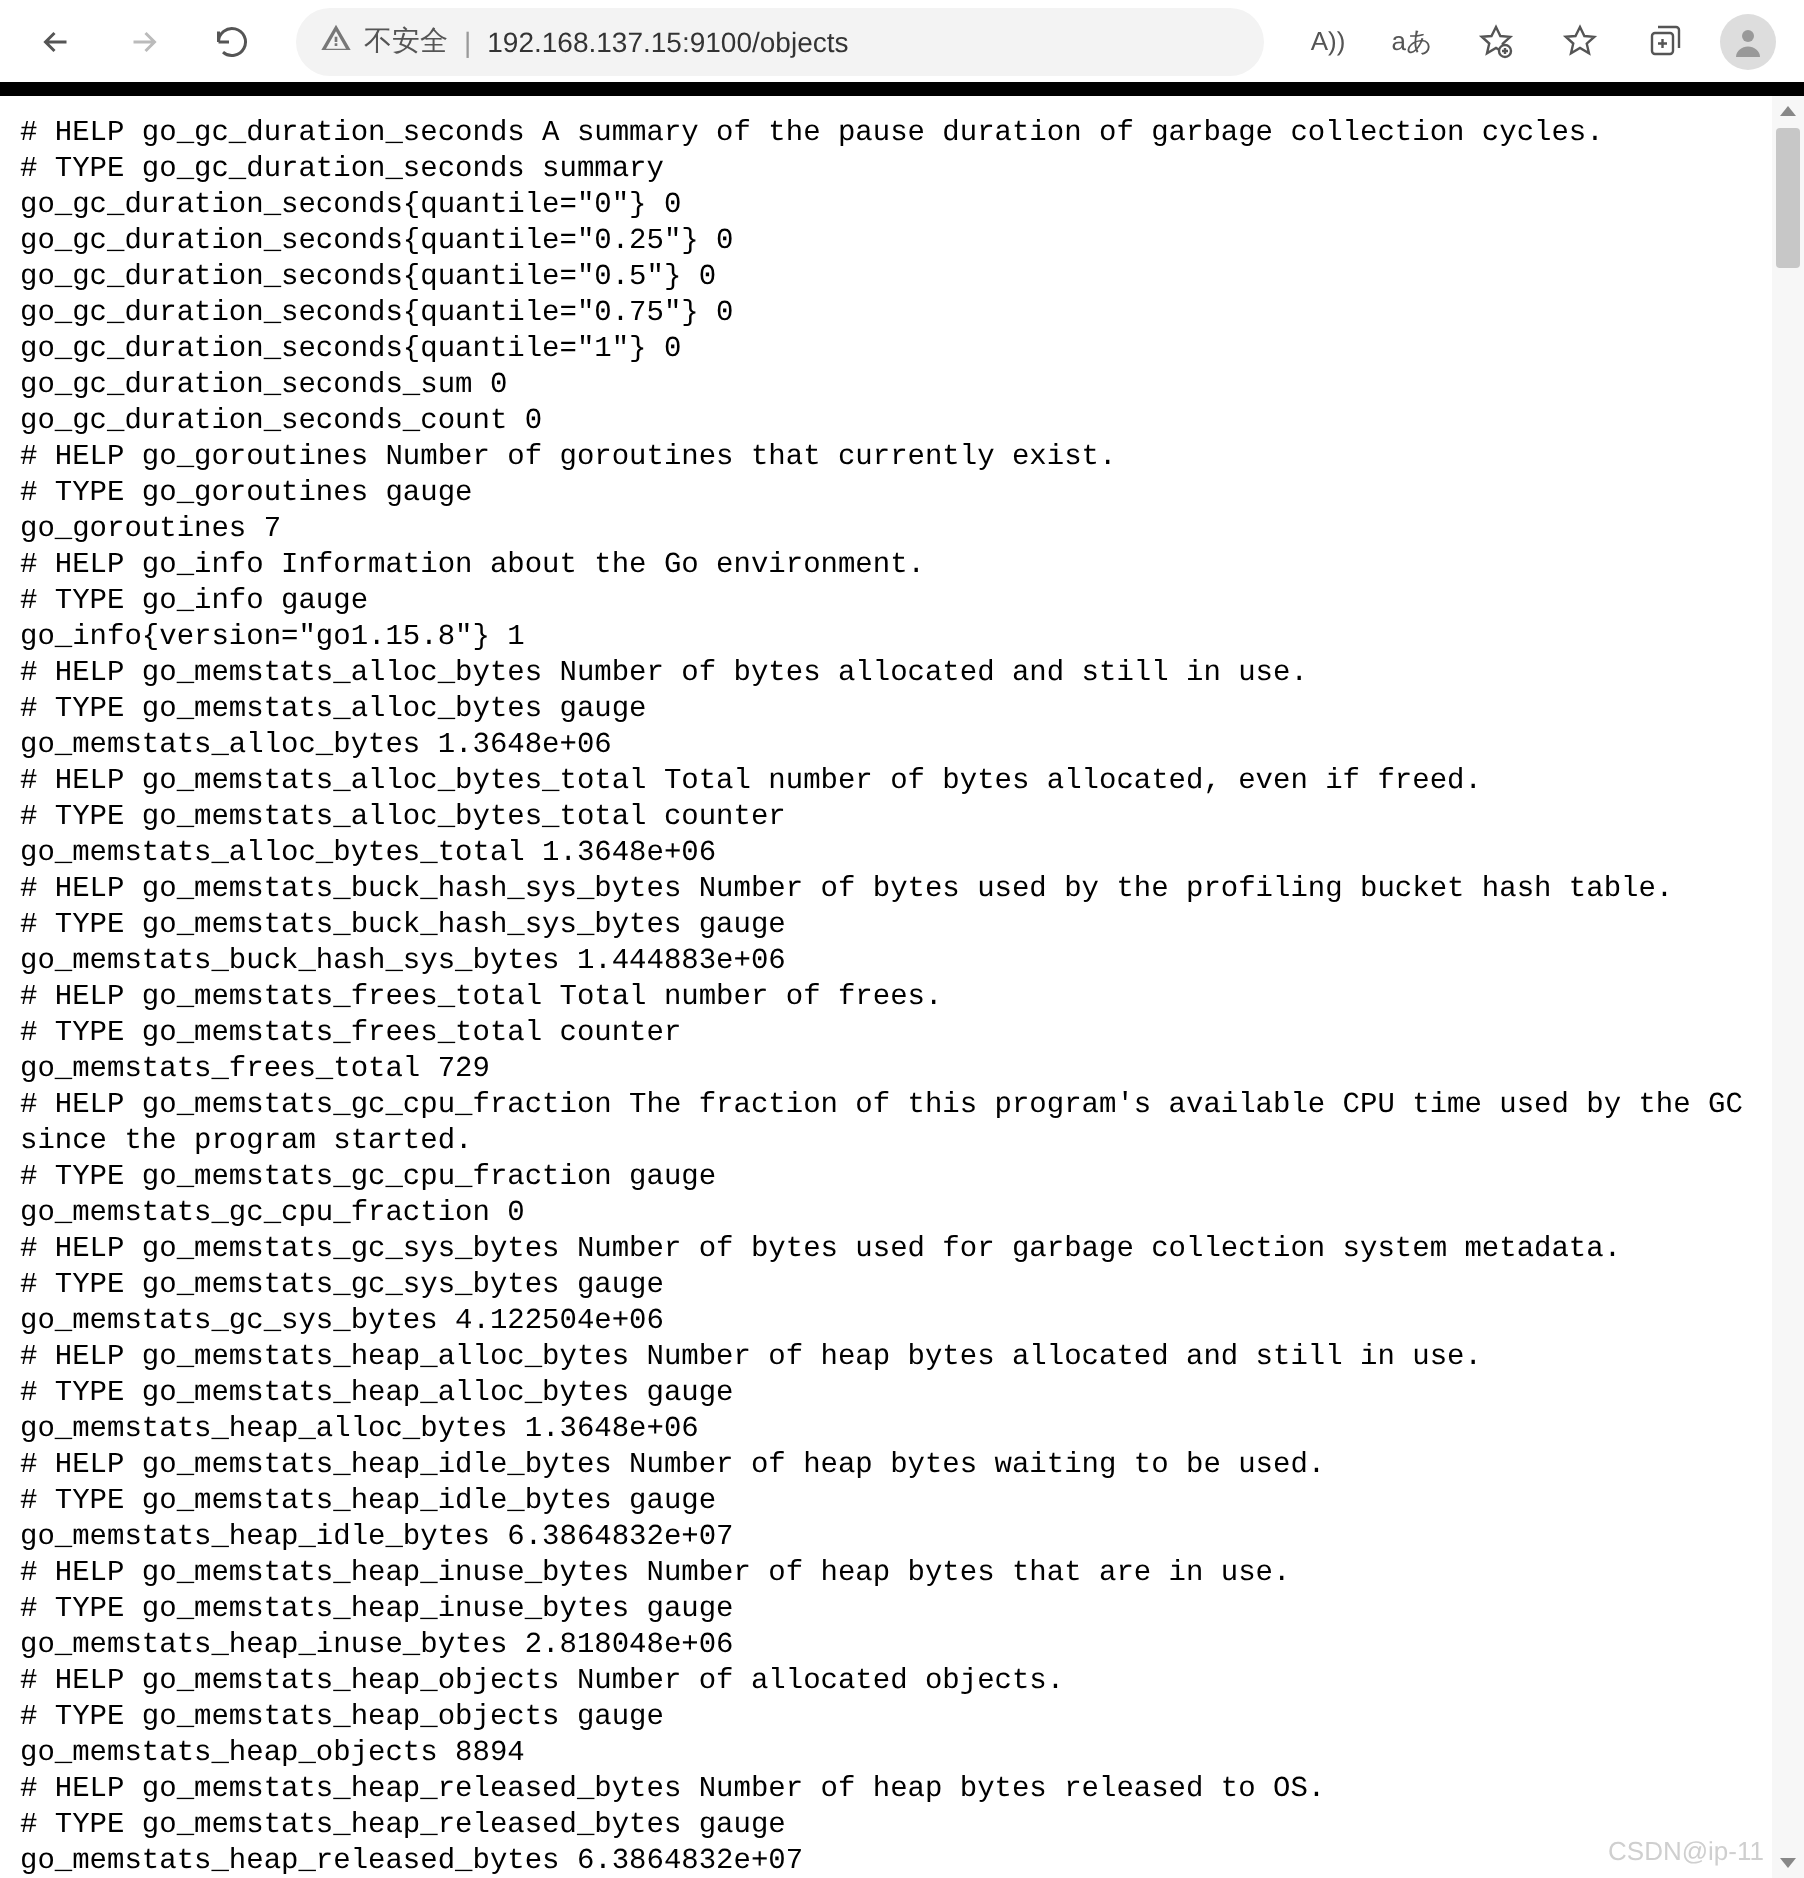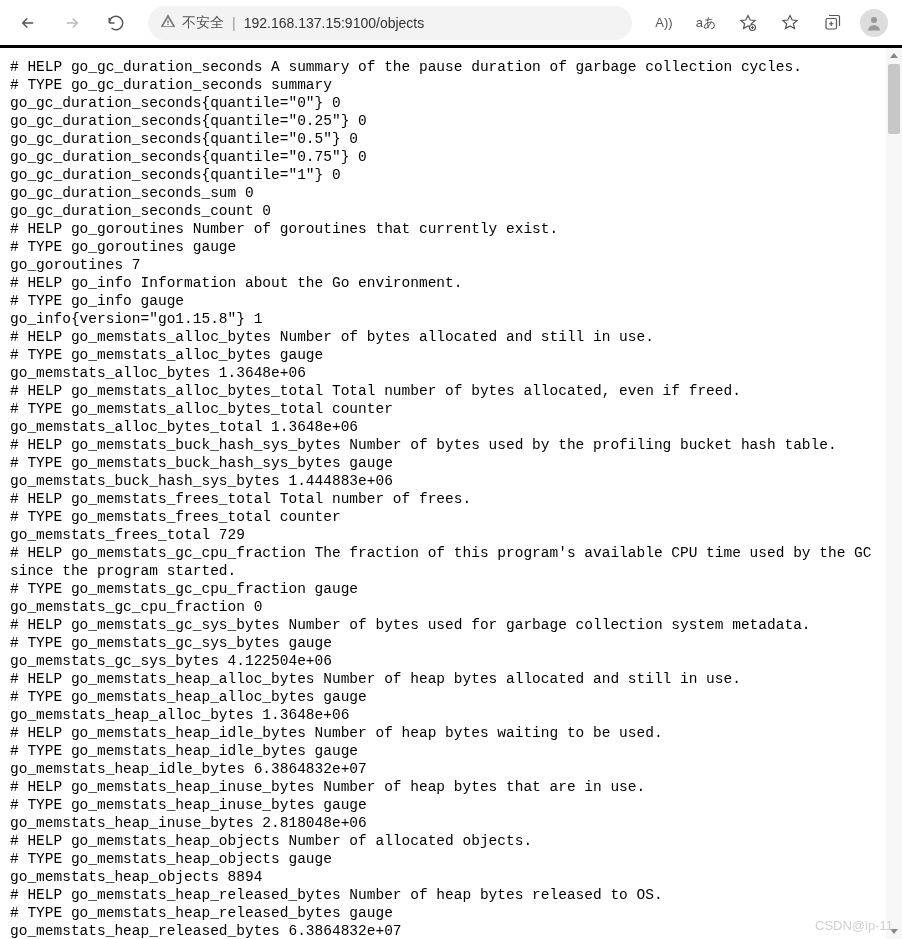--- a/index.html
+++ b/index.html
@@ -10,21 +10,21 @@
     height: 939px;
     overflow: hidden;
     position: relative;
   }
   .toolbar {
     height: 48px;
     display: flex;
     align-items: center;
     padding: 0 8px;
     gap: 4px;
-    border-bottom: 3px solid #000000;
+    border-bottom: 7px solid #000000;
   }
   .nav-btn {
     width: 40px;
     height: 40px;
     display: flex;
     align-items: center;
     justify-content: center;
     border-radius: 4px;
     color: #555;
     cursor: pointer;
@@ -109,21 +109,21 @@
     top: 16px;
     left: 2px;
     width: 12px;
     height: 70px;
     background: #c7c7c7;
     border-radius: 2px;
   }
   .watermark {
     position: absolute;
     bottom: 6px;
-    right: 9px;
+    right: 20px;
     color: #bbb;
     font-size: 13px;
     font-family: Arial, sans-serif;
     opacity: 0.7;
   }
 </style>
 </head>
 <body>
 
 <div class="toolbar">

